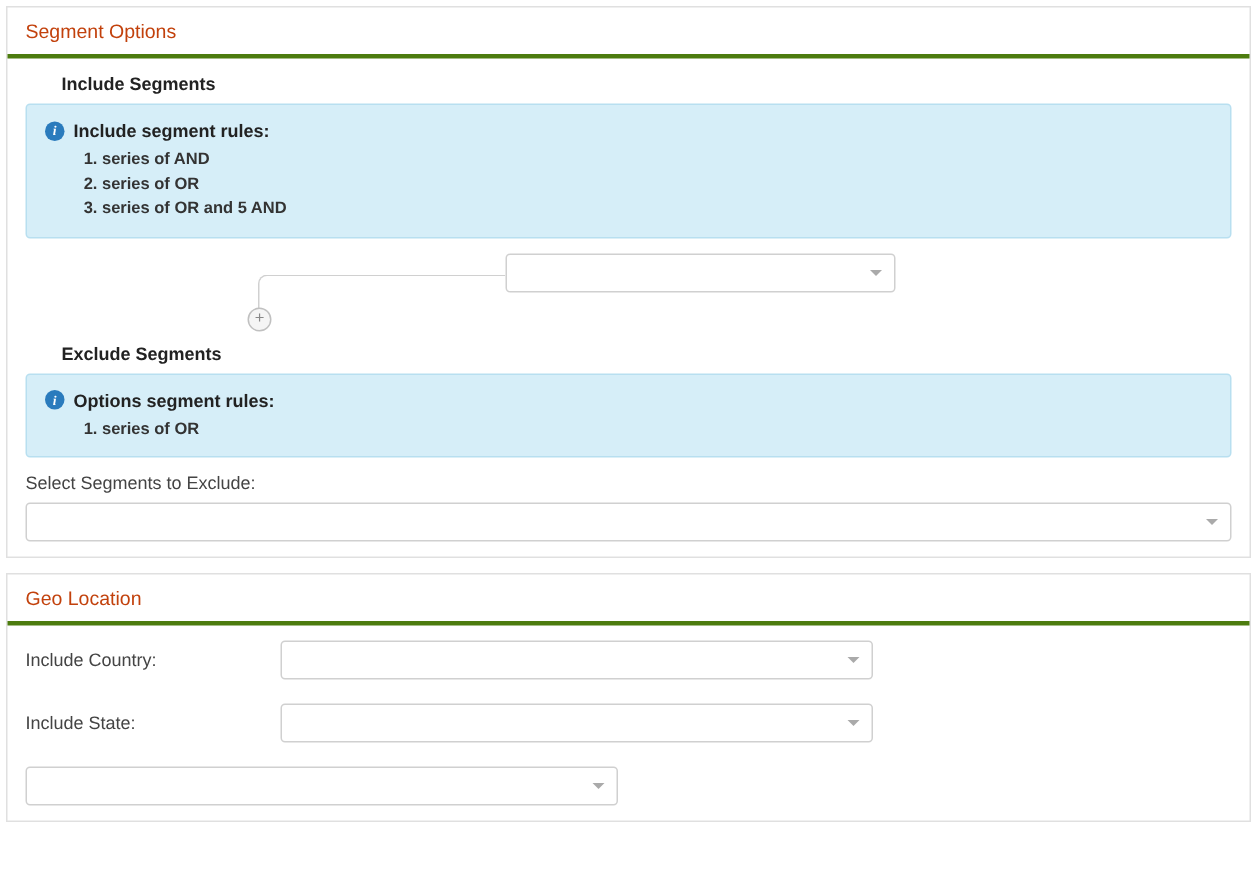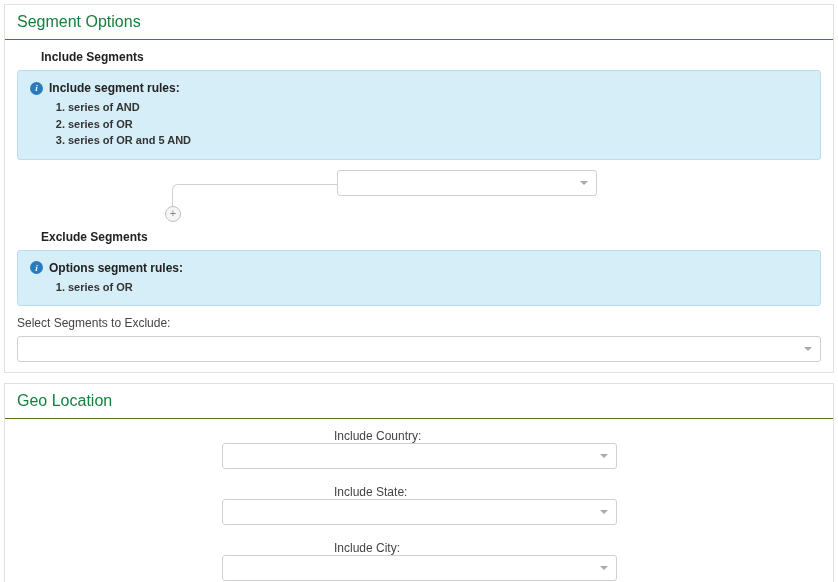--- a/index.html
+++ b/index.html
@@ -13,23 +13,23 @@
       color: #333;
       background: #fff;
       padding: 4px;
     }
     .panel {
       border: 1px solid #e0e0e0;
       margin-bottom: 10px;
     }
     .panel-header {
       padding: 8px 12px;
-      font-size: 16px;
-      color: #15803d;
-      border-bottom: 1px solid #4d7c0f;
+      font-size: 13px;
+      color: #c2410c;
+      border-bottom: 3px solid #4d7c0f;
     }
     .panel-body {
       padding: 10px 12px;
     }
     .section-title {
       font-weight: bold;
       font-size: 12px;
       color: #222;
       margin-bottom: 6px;
       padding: 0;
@@ -144,21 +144,20 @@
     .field-label {
       font-size: 12px;
       color: #444;
       display: block;
       margin-bottom: 6px;
     }
     .form-row {
       display: flex;
       align-items: center;
       margin-bottom: 16px;
-      flex-direction: column;
     }
     .form-row:last-child {
       margin-bottom: 0;
     }
     .form-row .row-label {
       width: 170px;
       font-size: 12px;
       color: #444;
       flex-shrink: 0;
     }
@@ -241,20 +240,19 @@
 
 
     <div class="form-row">
       <span class="row-label">Include State:</span>
       <div class="select-box med">
         <span class="chevron"></span>
       </div>
     </div>
 
     <div class="form-row">
-      <span class="row-label">Include City:</span>
       <div class="select-box med">
         <span class="chevron"></span>
       </div>
     </div>
 
   </div>
 </div>
 
 </body></html>

